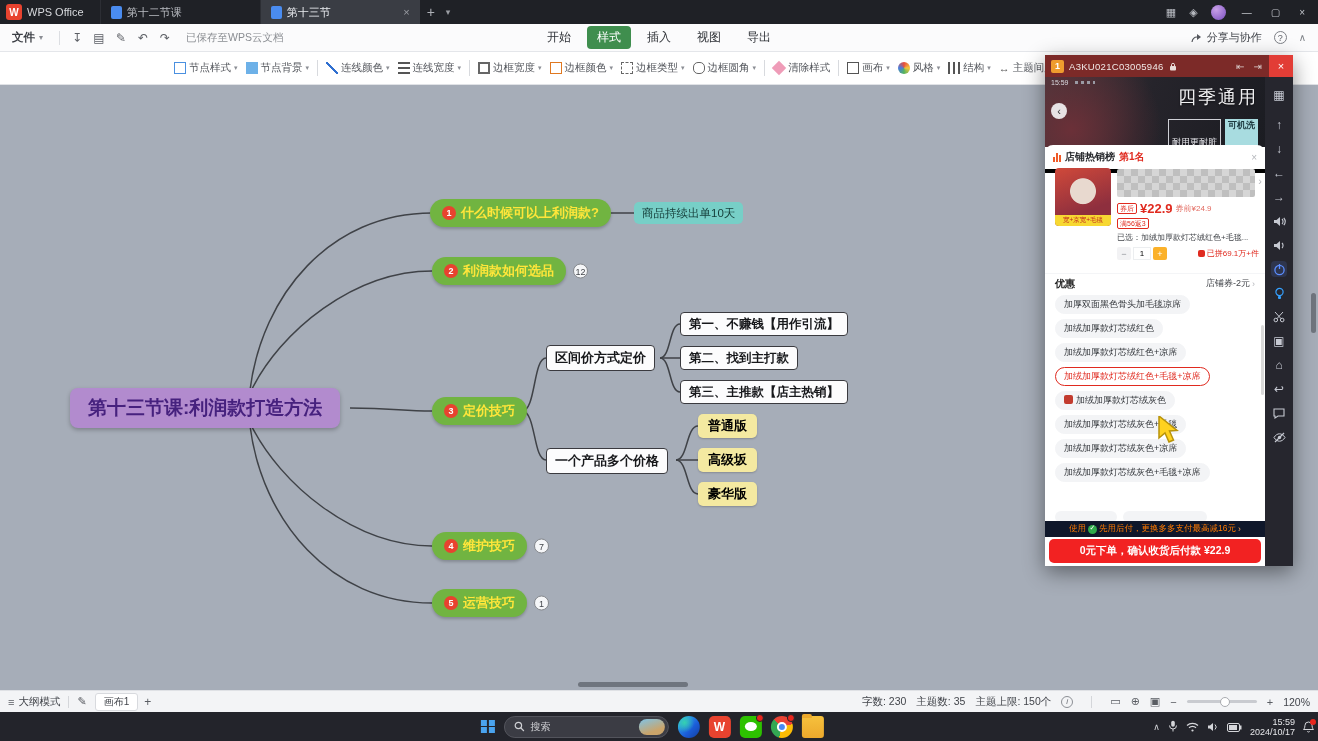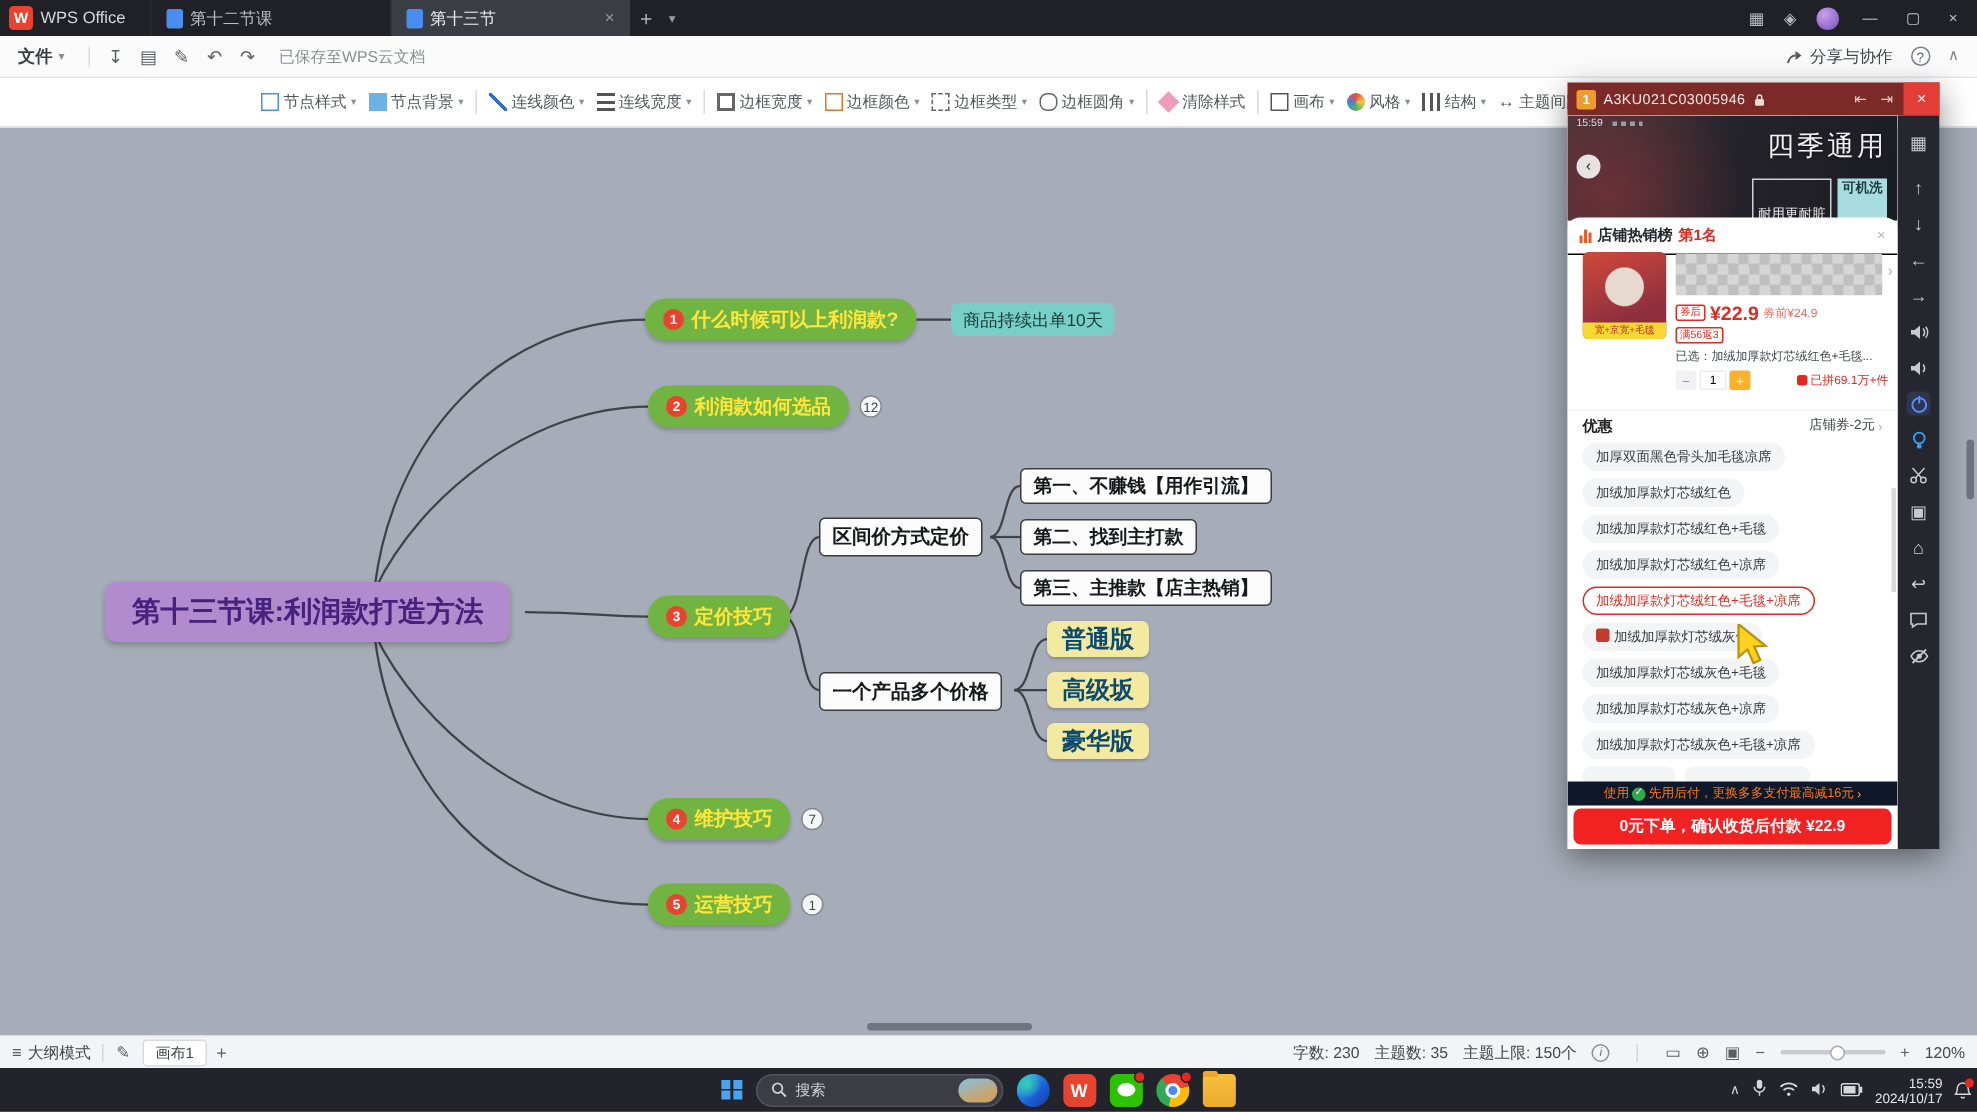--- a/index.html
+++ b/index.html
@@ -60,21 +60,21 @@
 
   
   .canvas{position:absolute;top:85px;left:0;width:1318px;height:605px;background:#a6adb8;overflow:hidden}
   .mm-lines{position:absolute;left:0;top:0}
   .node{position:absolute;display:flex;align-items:center;white-space:nowrap}
   .mm-root{height:40px;padding:0 18px;background:#b28bce;border-radius:8px;color:#46217e;font-size:19px;font-weight:bold;box-shadow:0 2px 4px rgba(0,0,0,.25)}
   .mm-green{height:28px;padding:0 12px;background:#71b441;border-radius:14px;color:#ffe63a;font-size:13px;font-weight:bold;gap:5px;box-shadow:0 2px 3px rgba(0,0,0,.2)}
   .mm-num{width:14px;height:14px;border-radius:50%;background:#e8432f;color:#fff;font-size:9px;display:flex;align-items:center;justify-content:center;font-weight:bold;flex:0 0 auto}
   .mm-white{height:24px;padding:0 8px;background:#fcfcfd;border:1.5px solid #3a3a3f;border-radius:4px;color:#17181b;font-size:12.5px;font-weight:bold}
   .mm-white.big{height:26px;font-size:13px}
-  .mm-yellow{height:24px;padding:0 10px;background:#f4e9a1;border-radius:5px;color:#0c4a6e;font-size:16px;font-weight:bold;box-shadow:0 1px 2px rgba(0,0,0,.2)}
+  .mm-yellow{height:24px;padding:0 10px;background:#f4e9a1;border-radius:5px;color:#000000;font-size:13px;font-weight:bold;box-shadow:0 1px 2px rgba(0,0,0,.2)}
   .mm-teal{height:22px;padding:0 8px;background:#77cfc7;border-radius:5px;color:#143c38;font-size:11.5px}
   .mm-badge{position:absolute;right:-22px;top:50%;transform:translateY(-50%);width:15px;height:15px;border-radius:50%;background:#f5f6f8;border:1px solid #85888d;color:#44474c;font-size:9px;font-weight:normal;display:flex;align-items:center;justify-content:center}
   .hscroll{position:absolute;left:578px;bottom:3px;width:110px;height:5px;border-radius:3px;background:#6f757e}
   .vscroll{position:absolute;right:2px;top:208px;width:5px;height:40px;border-radius:3px;background:#6f757e}
 
   
   .pw{position:absolute;left:1045px;top:55px;width:248px;height:511px;z-index:50;box-shadow:0 6px 20px rgba(0,0,0,.45);font-size:10px}
   .pw-head{height:22px;background:#7c2a28;display:flex;align-items:center;gap:5px;padding-left:6px;color:#f0e8e6}
   .pw-badge{width:13px;height:13px;background:#ef9c2e;border-radius:2px;color:#fff;font-size:9px;font-weight:bold;display:flex;align-items:center;justify-content:center;flex:0 0 auto}
   .pw-title{font-size:9.5px;letter-spacing:.3px;white-space:nowrap}
@@ -92,21 +92,21 @@
   .hero{position:absolute;left:0;top:0;width:220px;height:70px;background:radial-gradient(circle at 12% 75%,#6b3038,transparent 45%),linear-gradient(110deg,#45383c 0%,#26242b 45%,#1b1c22 100%)}
   .hero-time{position:absolute;left:6px;top:2px;font-size:7px;color:#dcdce2}
   .hero-dots{position:absolute;left:30px;top:4px;width:20px;height:3px;background:repeating-linear-gradient(90deg,#9a9aa4 0 3px,transparent 3px 6px)}
   .hero-back{position:absolute;left:6px;top:26px;width:16px;height:16px;border-radius:50%;background:rgba(250,250,252,.88);color:#333;display:flex;align-items:center;justify-content:center;font-size:11px}
   .hero-title{position:absolute;right:7px;top:8px;font-size:18px;font-weight:normal;color:#f0f0f2;letter-spacing:2px;text-shadow:0 1px 2px rgba(0,0,0,.6)}
   .hero-tags{position:absolute;right:7px;top:42px;display:flex;gap:4px;font-size:9px}
   .ht1{border:1px solid #cfd0d6;color:#e5e5ea;padding:16px 3px}
   .ht2{background:#a8dce0;color:#1d3a40;padding:0 3px;font-weight:bold}
 
   .sheet{position:absolute;left:0;top:68px;width:220px;bottom:0;background:#fff;border-radius:8px 8px 0 0}
-  .rank{position:absolute;left:0;top:0;right:0;height:18px;display:flex;align-items:center;gap:4px;padding:12px 8px;font-size:10px;color:#26282c;border-bottom:1px solid #000000}
+  .rank{position:absolute;left:0;top:0;right:0;height:18px;display:flex;align-items:center;gap:4px;padding:12px 8px;font-size:10px;color:#26282c;border-bottom:4px solid #000000}
   .rank-ico{display:inline-flex;align-items:flex-end;gap:1px;height:9px}
   .rank-ico i{display:block;width:2px;background:#f05a28}
   .rank-ico i:nth-child(1){height:5px}.rank-ico i:nth-child(2){height:9px}.rank-ico i:nth-child(3){height:7px}
   .rank-t{font-weight:bold}
   .rank-v{color:#e02a1f;font-weight:bold}
   .rank-x{margin-left:auto;color:#b4b6bb;font-size:10px}
 
   .prod{position:absolute;left:0;top:18px;right:0;height:110px}
   .thumb{position:absolute;left:10px;top:5px;width:56px;height:58px;border-radius:4px;overflow:hidden;background:radial-gradient(circle at 50% 40%,#e8d9cf 0 28%,transparent 30%),linear-gradient(160deg,#d0493a,#8e2f3e 70%)}
   .thumb-tag{position:absolute;left:0;right:0;bottom:0;height:11px;background:#f7d832;color:#c02a1f;font-size:6.5px;display:flex;align-items:center;justify-content:center;white-space:nowrap}
@@ -218,20 +218,27 @@
       <span>文件</span>
       <span class="caret">▾</span>
     </div>
     <span class="mb-div"></span>
     <span class="mb-ico">↧</span>
     <span class="mb-ico">▤</span>
     <span class="mb-ico">✎</span>
     <span class="mb-ico">↶</span>
     <span class="mb-ico">↷</span>
     <span class="mb-saved">已保存至WPS云文档</span>
+    <div class="ribbon-tabs">
+      <span class="rtab">开始</span>
+      <span class="rtab active">样式</span>
+      <span class="rtab">插入</span>
+      <span class="rtab">视图</span>
+      <span class="rtab">导出</span>
+    </div>
     <div class="mb-right">
       <span class="mb-share">
         <svg width="12" height="11" viewBox="0 0 12 11">
             <path d="M1 10c.5-3 2.5-5 5-5" stroke="#54575d" fill="none" stroke-width="1.2"></path>
             <path d="M6 2l4 3-4 3z" fill="#54575d"></path>
           </svg>
         <span>分享与协作</span>
       </span>
       <span class="q-circle">?</span>
       <span style="color:#7d8086;font-size:10px">∧</span>
@@ -436,21 +443,20 @@
           <div class="coupon-row">
             <b>优惠</b>
             <span class="cv">
                 <span>店铺券-2元</span>
                 <i>›</i>
               </span>
           </div>
           <div class="skus">
             <div class="sku-row"><span class="sku">加厚双面黑色骨头加毛毯凉席</span></div>
             <div class="sku-row"><span class="sku">加绒加厚款灯芯绒红色</span></div>
-            <div class="sku-row"><span class="sku">加绒加厚款灯芯绒红色+毛毯</span></div>
             <div class="sku-row"><span class="sku">加绒加厚款灯芯绒红色+凉席</span></div>
             <div class="sku-row"><span class="sku sel">加绒加厚款灯芯绒红色+毛毯+凉席</span></div>
             <div class="sku-row"><span class="sku"><i class="swatch" style="font-style:normal"></i><span>加绒加厚款灯芯绒灰色</span></span></div>
             <div class="sku-row"><span class="sku">加绒加厚款灯芯绒灰色+毛毯</span></div>
             <div class="sku-row"><span class="sku">加绒加厚款灯芯绒灰色+凉席</span></div>
             <div class="sku-row"><span class="sku">加绒加厚款灯芯绒灰色+毛毯+凉席</span></div>
           </div>
           <div class="sku-partial">
               <span></span>
               <span></span>

